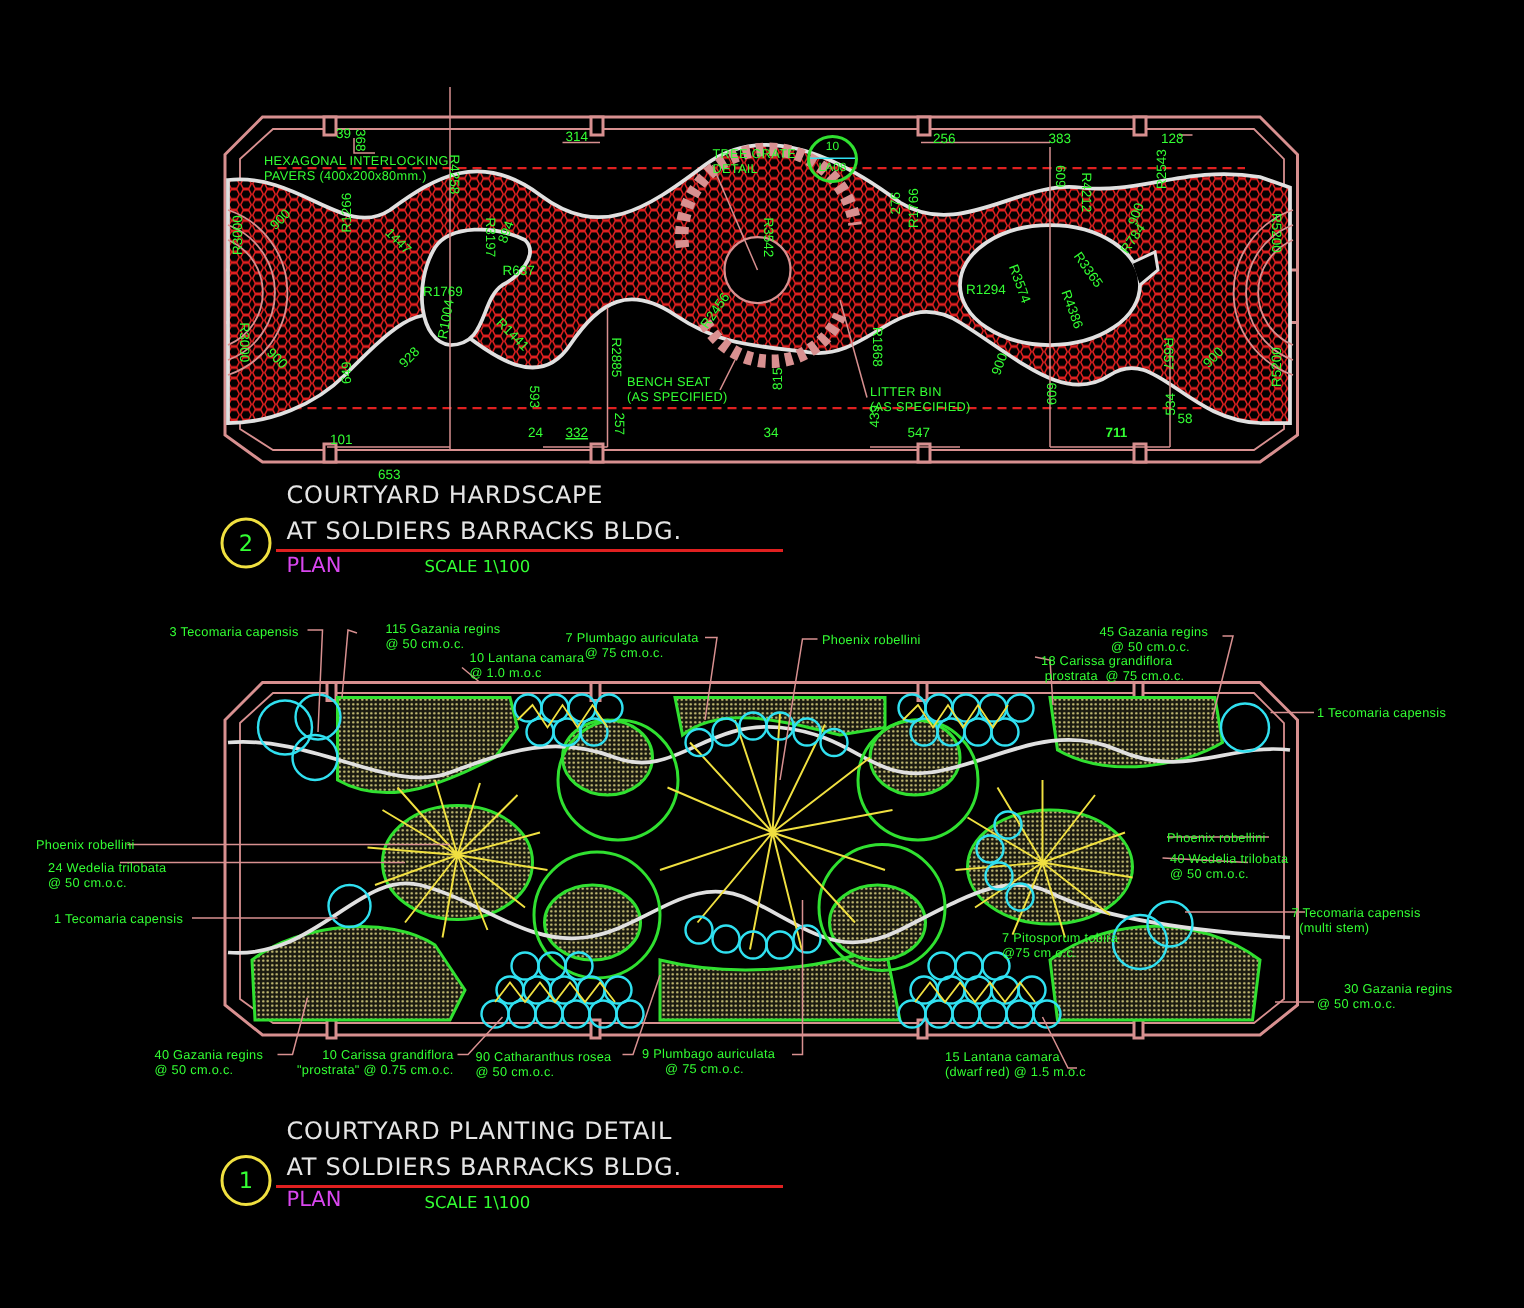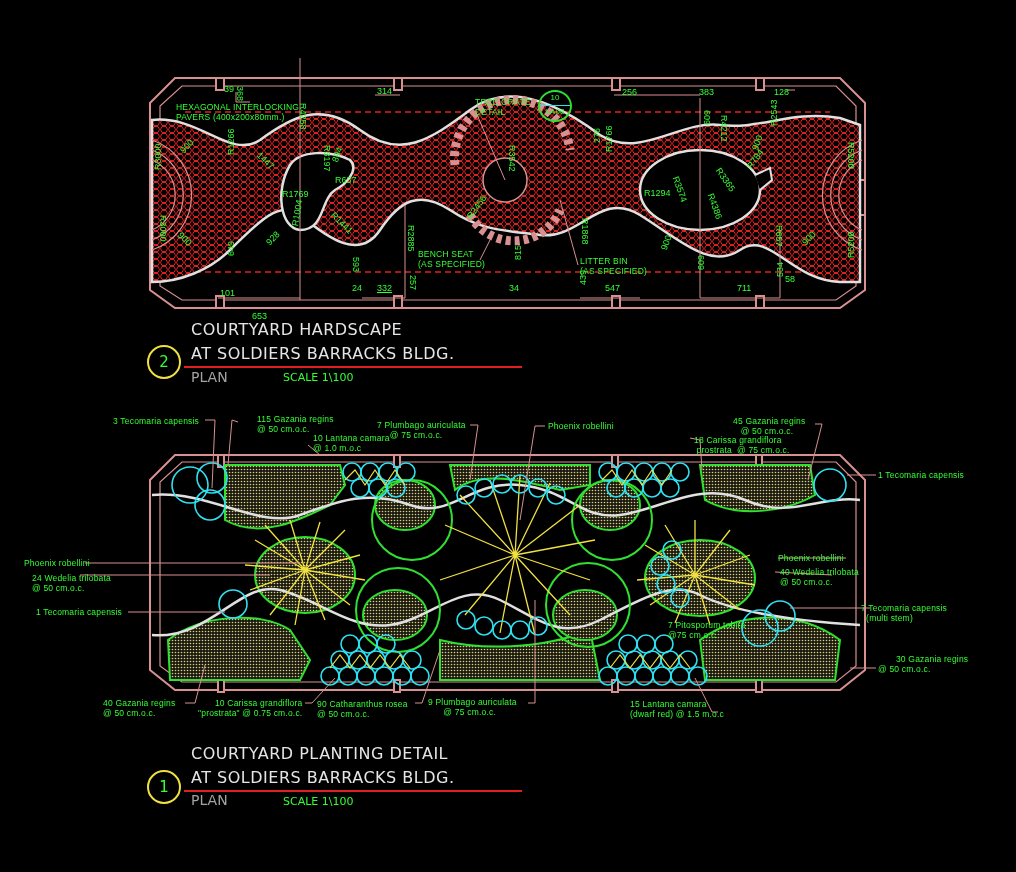--- a/index.html
+++ b/index.html
@@ -3,21 +3,21 @@
 <meta charset="utf-8">
 <style>
   html, body { margin:0; padding:0; background:#000; }
   body { width:1016px; height:872px; position:relative; overflow:hidden; font-family:"Liberation Sans", sans-serif; }
   svg { position:absolute; left:0; top:0; }
   .lbl { position:absolute; color:#33ff33; font-family:"Liberation Sans", sans-serif; font-size:8.5px; white-space:pre; line-height:10px; letter-spacing:0.2px; }
   .dim { position:absolute; color:#33ff33; font-family:"Liberation Sans", sans-serif; font-size:9px; white-space:nowrap; line-height:10px; }
   .vdim { transform-origin:left top; transform:rotate(90deg); }
   .vdimr { transform-origin:left top; transform:rotate(-90deg); }
   .title { position:absolute; color:#e5e5e5; font-family:"DejaVu Sans", sans-serif; font-size:16px; line-height:22px; letter-spacing:0.5px; white-space:nowrap;text-align:center; }
-  .sub { position:absolute; color:#a3a3a3; font-family:"DejaVu Sans", sans-serif; font-size:14px; white-space:nowrap; }
+  .sub { position:absolute; color:#d946ef; font-family:"DejaVu Sans", sans-serif; font-size:14px; white-space:nowrap; }
   .scale { position:absolute; color:#33ff33; font-family:"DejaVu Sans", sans-serif; font-size:11px; white-space:nowrap; }
   .bubble { position:absolute; width:30px; height:30px; border:2px solid #f0e040; border-radius:50%; color:#33ff33; font-family:"DejaVu Sans", sans-serif; font-size:15px; text-align:center; line-height:30px; }
   .ruleline { position:absolute; height:2px; background:#e02020; }
 </style>
 </head>
 <body>
 
 <svg width="1016" height="872" viewBox="0 0 1016 872">
   <defs>
     <pattern id="hex" width="8" height="7" patternUnits="userSpaceOnUse">
@@ -254,21 +254,21 @@
 <div class="dim" style="left:377px;top:86px;">314</div>
 <div class="dim" style="left:622px;top:87px;">256</div>
 <div class="dim" style="left:667px;top:87px;margin-left:32px;">383</div>
 <div class="dim" style="left:774px;top:87px;">128</div>
 <div class="dim" style="left:220px;top:272px;margin-top:16px;">101</div>
 <div class="dim" style="left:252px;top:283px;margin-top:28px;">653</div>
 <div class="dim" style="left:352px;top:283px;">24</div>
 <div class="dim" style="left:377px;top:283px;text-decoration:underline;">332</div>
 <div class="dim" style="left:509px;top:283px;">34</div>
 <div class="dim" style="left:605px;top:283px;">547</div>
-<div class="dim" style="left:737px;top:283px;">711</div>
+<div class="dim" style="left:737px;top:283px;font-weight:bold;">711</div>
 <div class="dim" style="left:785px;top:274px;">58</div>
 <div class="dim" style="left:644px;top:188px;">R1294</div>
 <div class="dim" style="left:335px;top:175px;">R637</div>
 <div class="dim" style="left:282px;top:189px;">R1769</div>
 
 <div class="dim vdim" style="left:245px;top:86px;">368</div>
 <div class="dim vdim" style="left:308px;top:103px;">R4258</div>
 <div class="dim vdimr" style="left:226px;top:155px;">R1266</div>
 <div class="dim vdimr" style="left:153px;top:170px;">R3000</div>
 <div class="dim vdim" style="left:168px;top:215px;">R3000</div>

